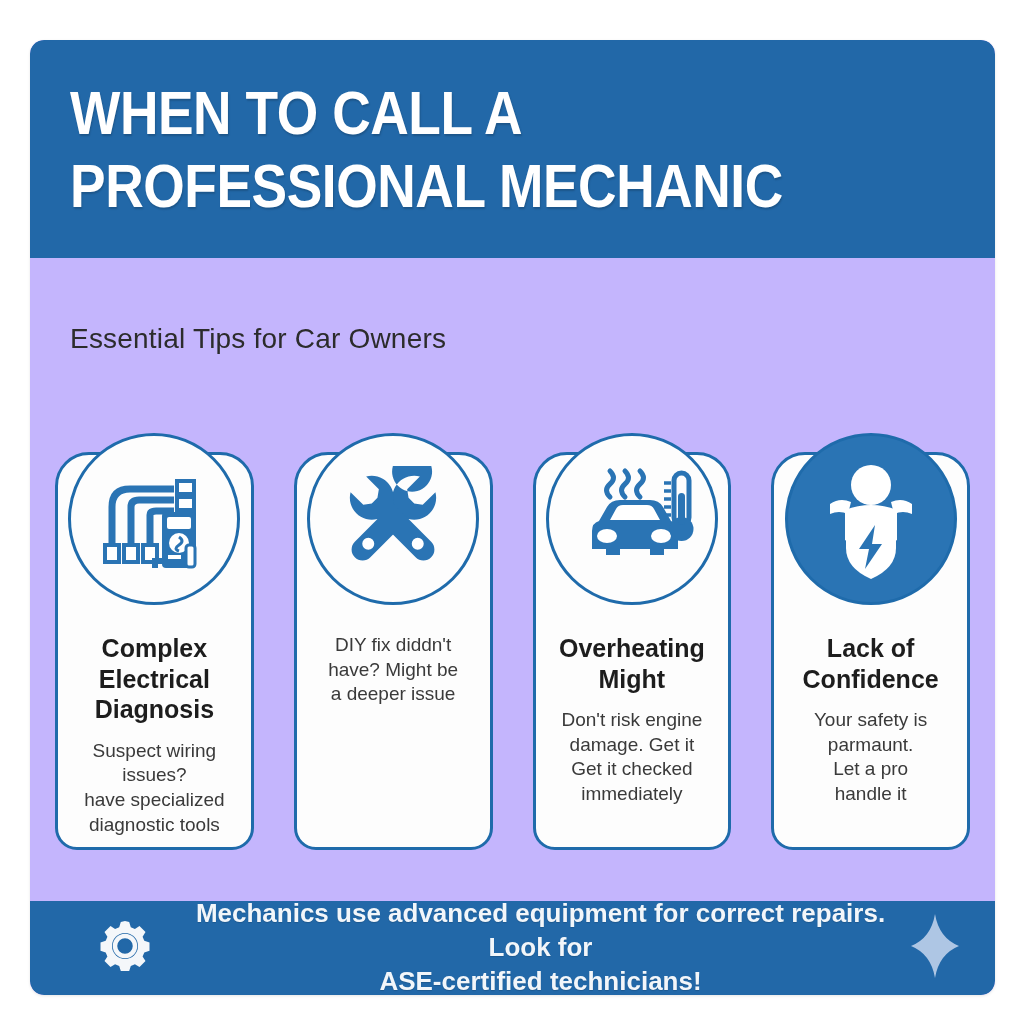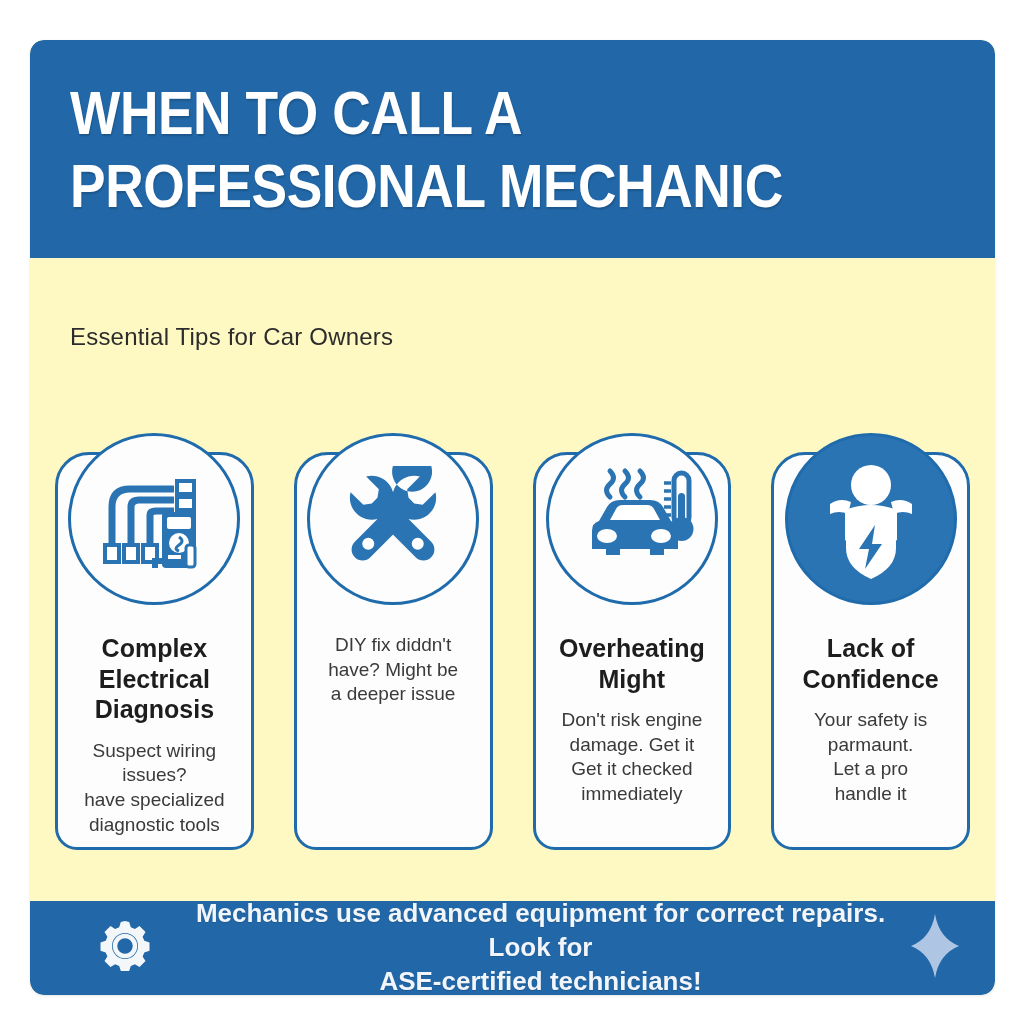--- a/index.html
+++ b/index.html
@@ -13,21 +13,21 @@
     font-family: "Liberation Sans", sans-serif;
     overflow: hidden;
   }
 
   .poster {
     position: absolute;
     left: 30px;
     top: 40px;
     width: 965px;
     height: 955px;
-    background: #fef9c3;
+    background: #c4b5fd;
     border-radius: 14px;
     overflow: hidden;
     box-shadow: 0 1px 3px rgba(0,0,0,0.10);
   }
 
   
   .header {
     position: absolute;
     left: 0; top: 0;
     width: 100%;
@@ -49,21 +49,21 @@
     text-shadow: 1px 2px 2px rgba(0,0,0,0.18);
     white-space: pre-line;
     margin: 0;
   }
 
   
   .subtitle {
     position: absolute;
     left: 40px;
     top: 283px;
-    font-size: 24px;
+    font-size: 28px;
     color: #2c2c2c;
     font-family: "Liberation Sans Narrow", "Liberation Sans", sans-serif;
     letter-spacing: 0.2px;
   }
 
   
   .cards {
     position: absolute;
     left: 0;
     top: 412px;

